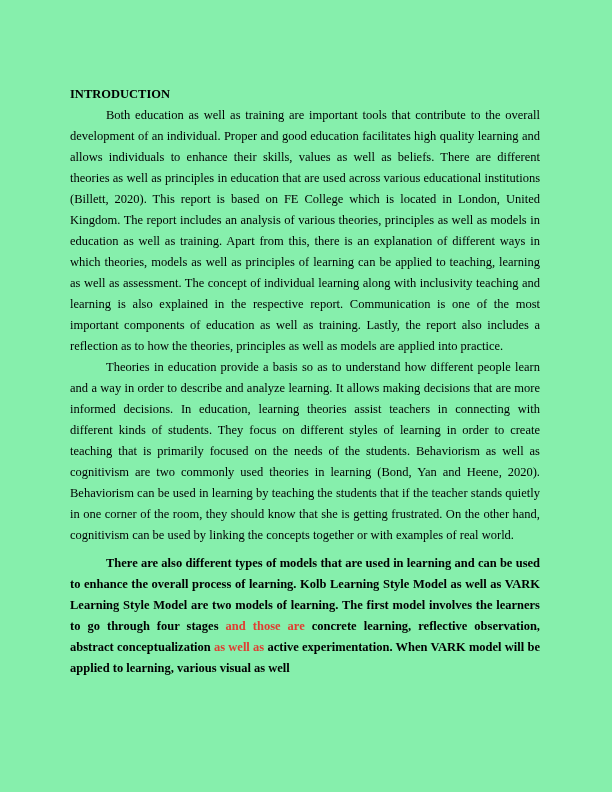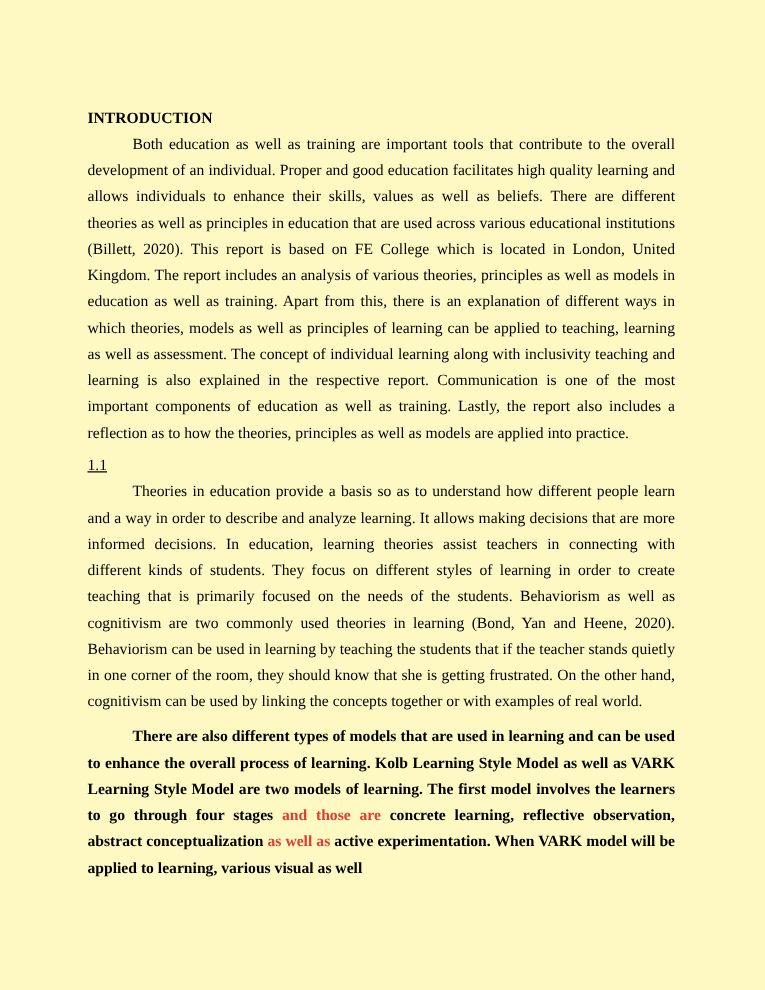--- a/index.html
+++ b/index.html
@@ -5,21 +5,21 @@
   html, body {
     margin: 0;
     padding: 0;
     background: #ffffff;
   }
   .page {
     position: relative;
     width: 612px;
     height: 792px;
     box-sizing: border-box;
-    background: #fef9c3;
+    background: #86efac;
     padding: 84px 72px 58px 70px;
     font-family: "Liberation Serif", "DejaVu Serif", serif;
     font-size: 12.5px;
     color: #000000;
     overflow: hidden;
   }
   .doc-heading {
     font-weight: bold;
     margin: 0;
     line-height: 21px;
@@ -52,19 +52,18 @@
 </head>
 <body>
 
 <div class="page" style="color: rgb(0, 0, 0);">
 
   <h3 class="doc-heading">INTRODUCTION</h3>
 
   <p class="para">Both education as well as training are important tools that contribute to the overall development of an individual. Proper and good education facilitates high quality learning and allows individuals to enhance their skills, values as well as beliefs. There are different theories as well as principles in education that are used across various educational institutions (Billett, 2020). This report is based on FE College which is located in London, United Kingdom. The report includes an analysis of various theories, principles as well as models in education as well as training. Apart from this, there is an explanation of different ways in which theories, models as well as principles of learning can be applied to teaching, learning as well as assessment. The concept of individual learning along with inclusivity teaching and learning is also explained in the respective report. Communication is one of the most important components of education as well as training. Lastly, the report also includes a reflection as to how the theories, principles as well as models are applied into practice.</p>
 
 
-  <h4 class="subsection-heading">1.1</h4>
 
   <p class="para">Theories in education provide a basis so as to understand how different people learn and a way in order to describe and analyze learning. It allows making decisions that are more informed decisions. In education, learning theories assist teachers in connecting with different kinds of students. They focus on different styles of learning in order to create teaching that is primarily focused on the needs of the students. Behaviorism as well as cognitivism are two commonly used theories in learning (Bond, Yan and Heene, 2020). Behaviorism can be used in learning by teaching the students that if the teacher stands quietly in one corner of the room, they should know that she is getting frustrated. On the other hand, cognitivism can be used by linking the concepts together or with examples of real world.</p>
 
   <p class="para para-models"><span>There are also different types of models that are used in learning and can be used to enhance the overall process of learning. Kolb Learning Style Model as well as VARK Learning Style Model are two models of learning. The first model involves the learners to go through four stages </span><span class="run-red">and those are </span><span>concrete learning, reflective observation, abstract conceptualization </span><span class="run-red">as well as </span><span>active experimentation. When VARK model will be applied to learning, various visual as well</span></p>
 
 </div>
 
 </body></html>

